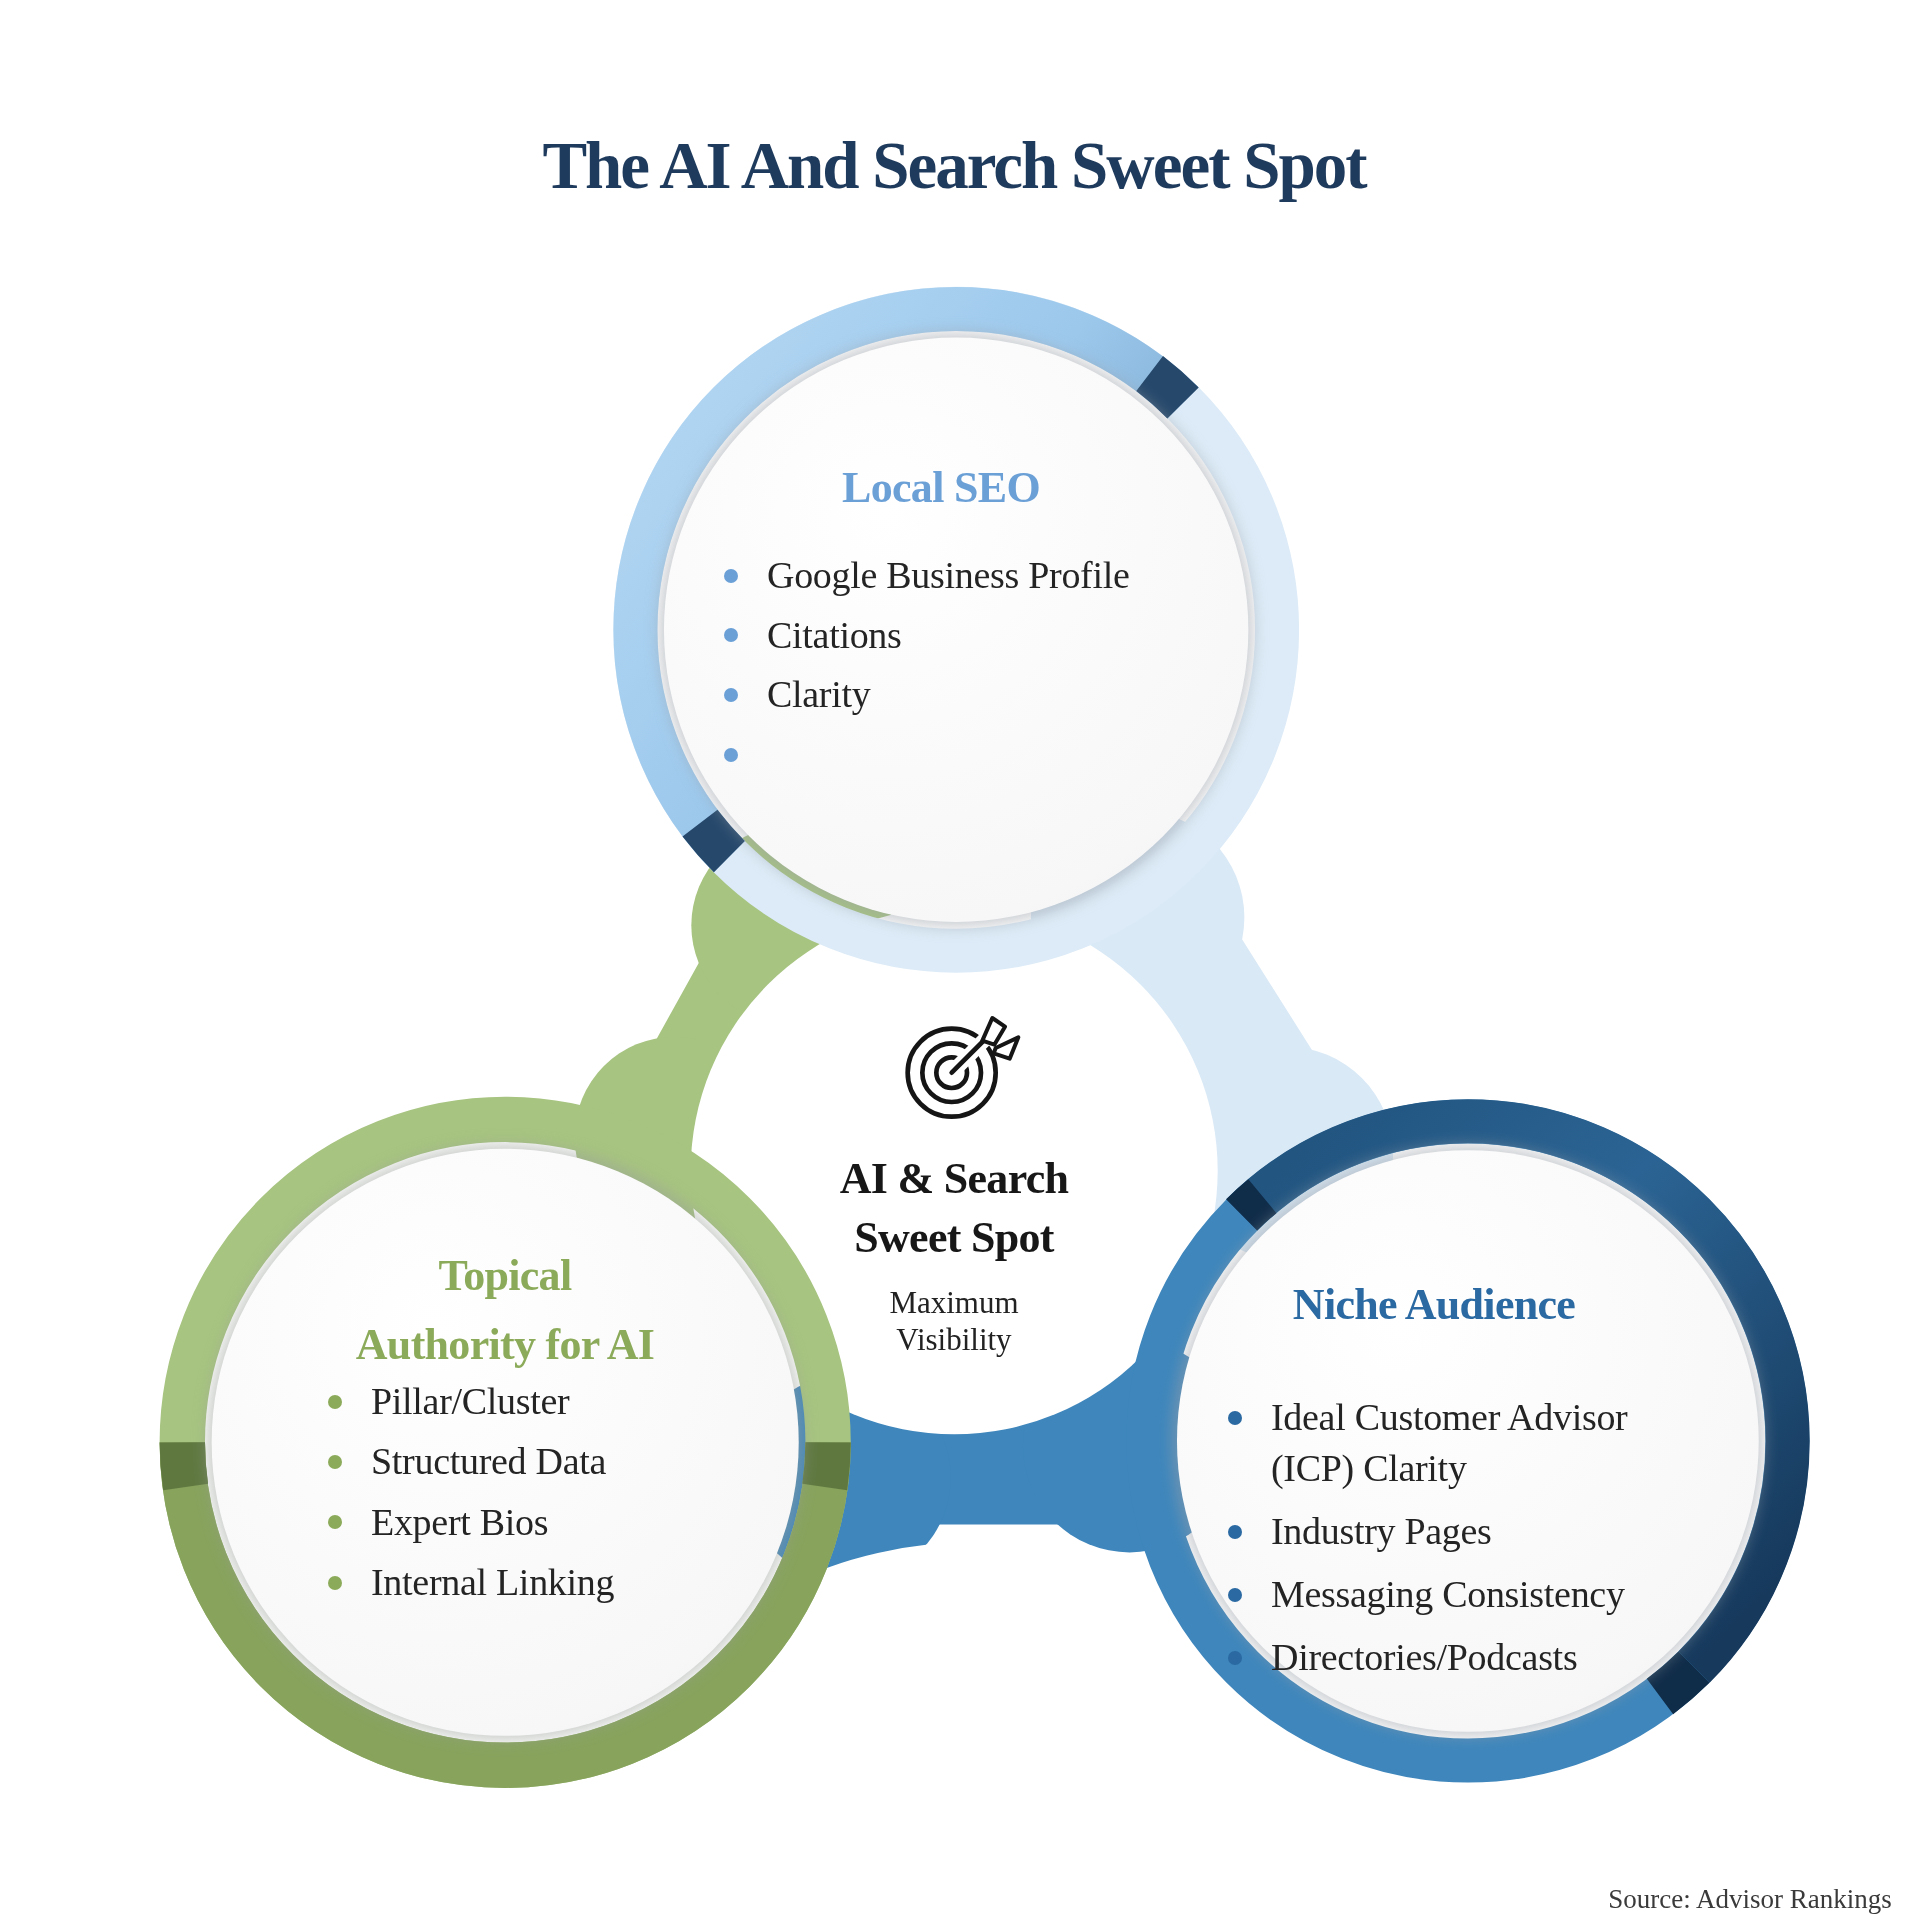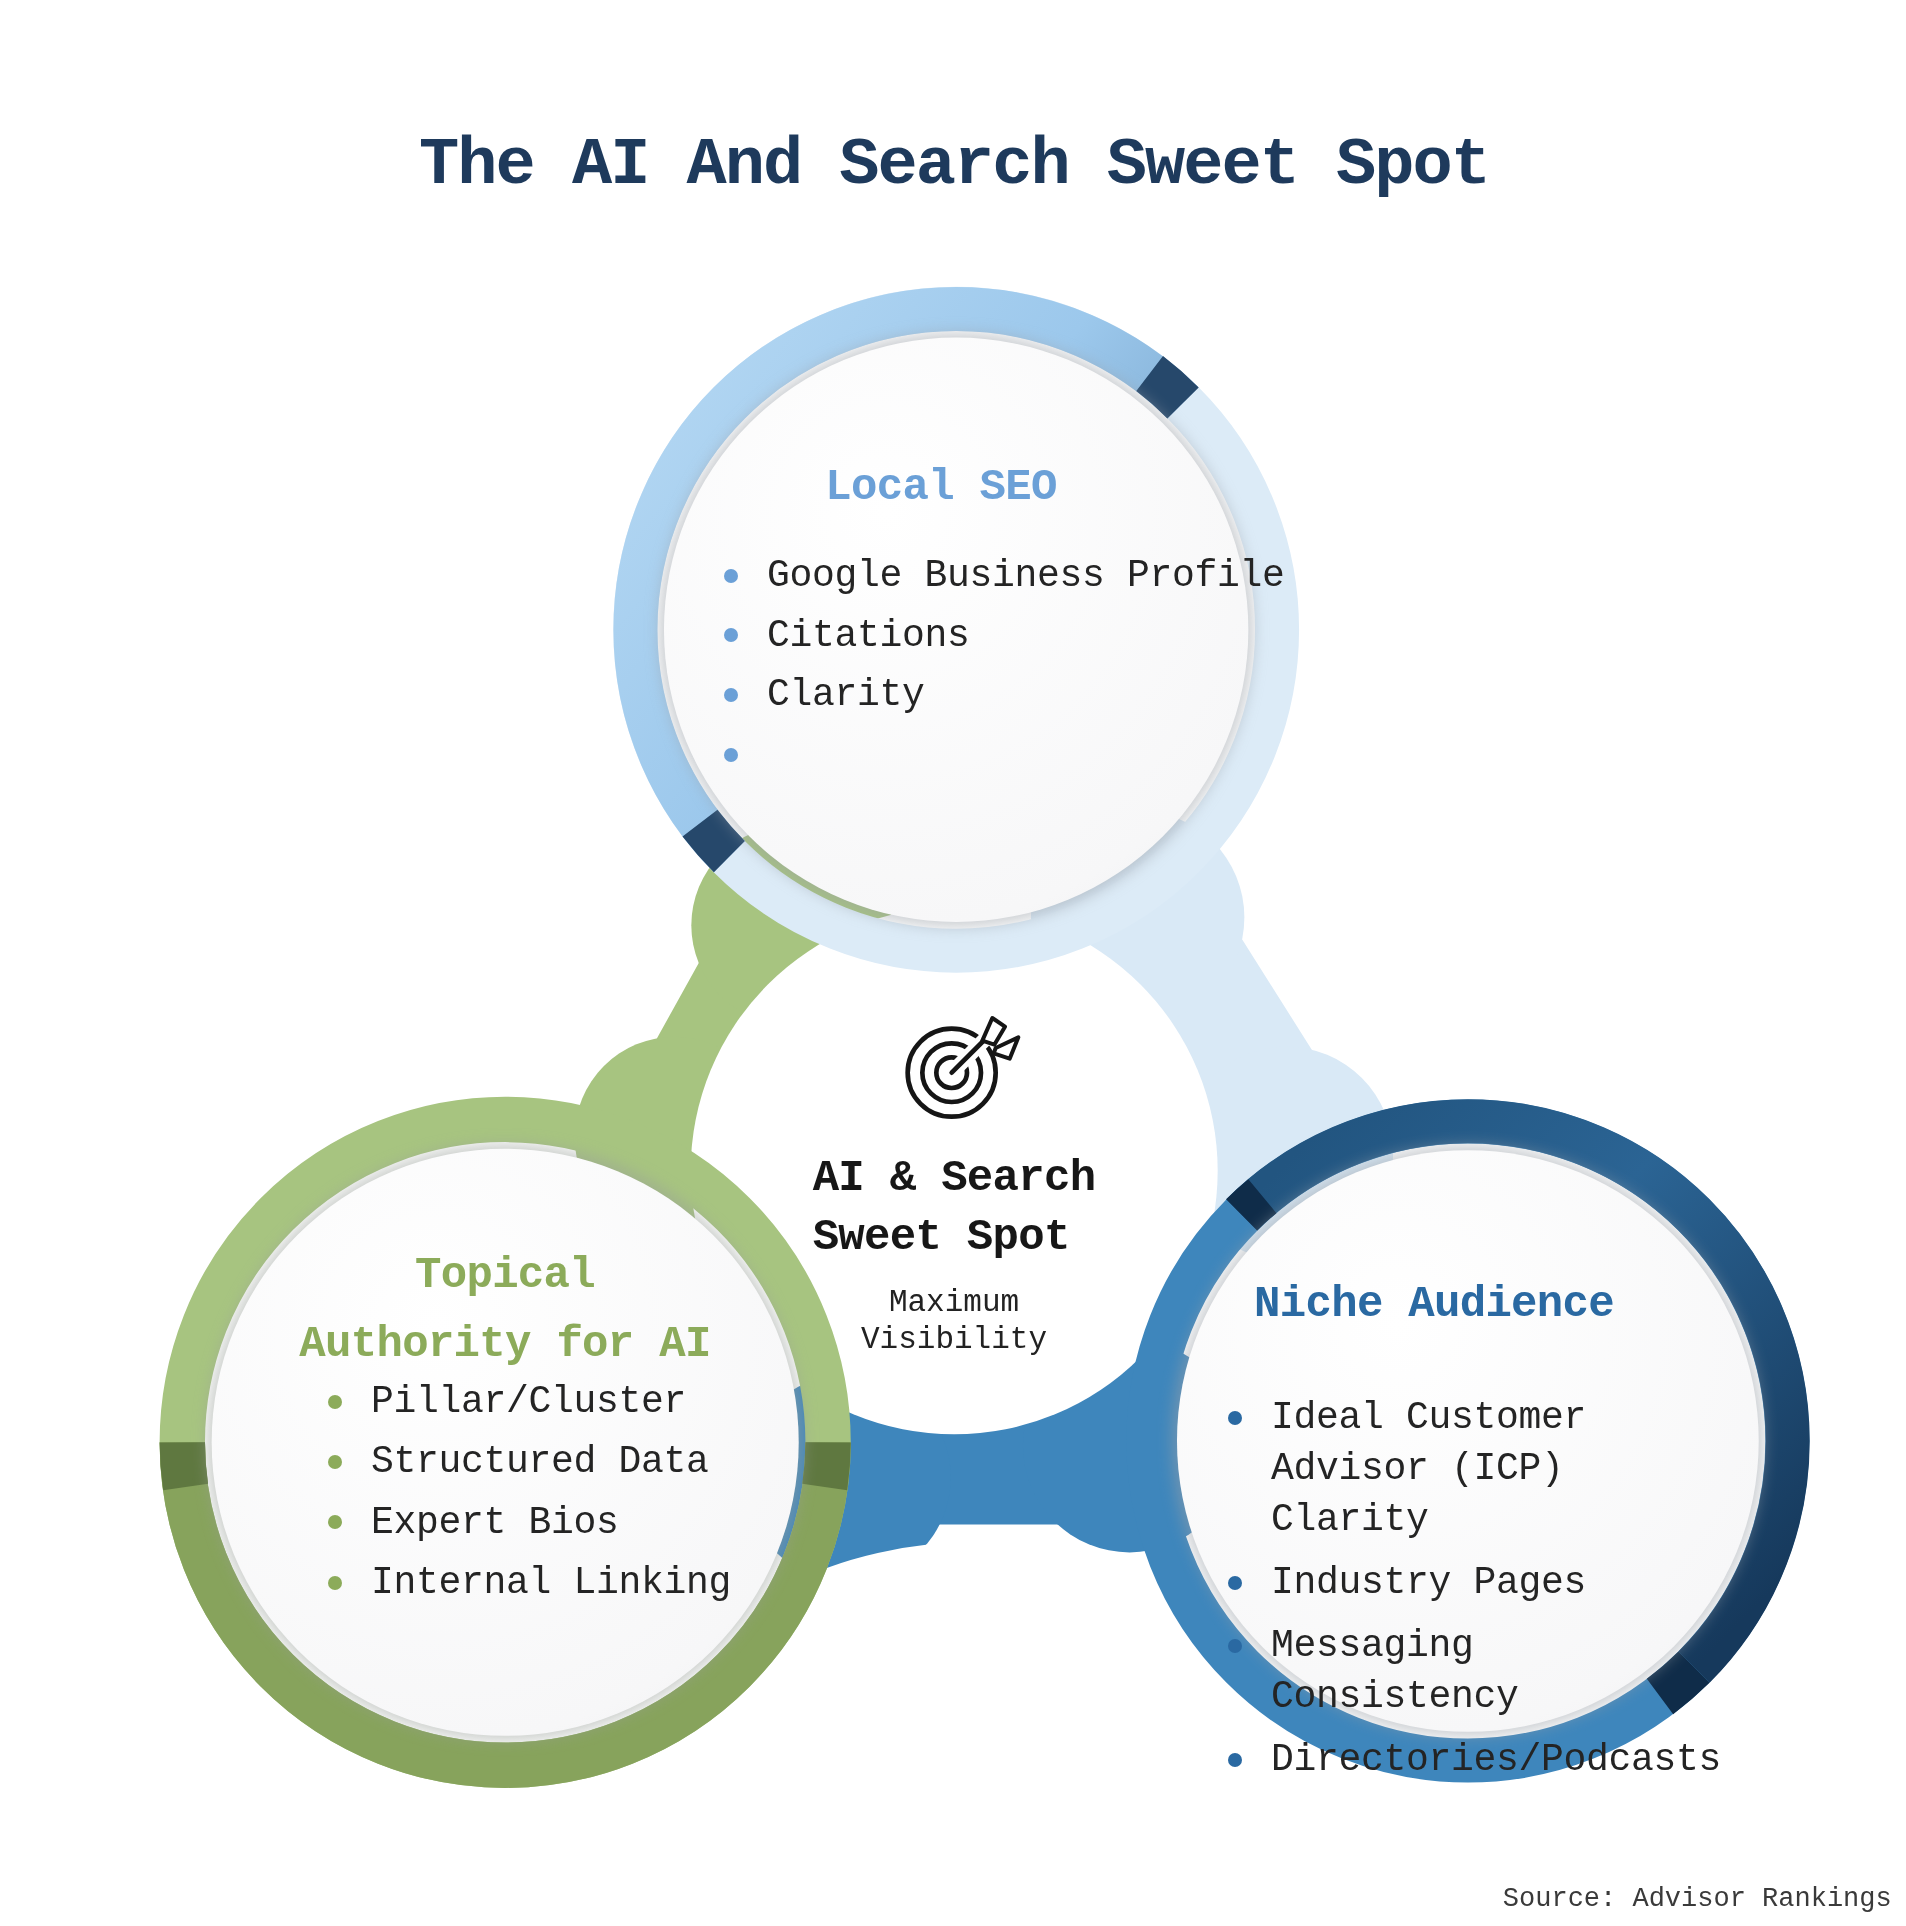--- a/index.html
+++ b/index.html
@@ -1,18 +1,18 @@
 <!DOCTYPE html>
 <html style="font-size:10.7px"><head>
 <meta charset="utf-8">
 <style>
   html,body{margin:0;padding:0;background:#ffffff;}
   .stage{
     position:relative;width:1907px;height:1926px;overflow:hidden;background:#ffffff;
-    font-family:Liberation Mono, monospace;
+    font-family:Liberation Serif, serif;
   }
   .stage svg.bg{position:absolute;left:0;top:0;}
   .abs{position:absolute;}
   .page-title{
     left:954px;top:129px;transform:translateX(-50%);
     font-size:67px;line-height:73px;font-weight:700;letter-spacing:-2px;
     color:var(--title-navy,#1e3a5c);white-space:nowrap;
   }
   .circle-heading{
     transform:translateX(-50%);font-weight:700;font-size:44px;line-height:51px;
@@ -31,21 +31,21 @@
   }
   .list-local{left:724px;top:550px;width:627px;}
   .list-local .bullet-row{margin-bottom:8.7px;}
   .list-topical{left:328px;top:1376px;width:467px;}
   .list-niche{left:1228px;top:1392px;width:467px;}
   .list-niche .bullet-row{margin-bottom:12px;}
   .list-local .dot{background:var(--local-accent,#6ba0d7);}
   .list-topical .dot{background:var(--topical-accent,#8cab5a);}
   .list-niche .dot{background:var(--niche-accent,#2a69a2);}
   .center-heading{
-    left:954px;top:1149px;transform:translateX(-50%);text-align:left;
+    left:954px;top:1149px;transform:translateX(-50%);text-align:center;
     font-size:44px;line-height:59px;font-weight:700;color:var(--center-text,#171717);
     letter-spacing:-0.7px;white-space:nowrap;
   }
   .center-subtitle{
     left:954px;top:1284px;transform:translateX(-50%);text-align:center;
     font-size:31px;line-height:37px;font-weight:400;color:#222222;white-space:nowrap;
   }
   .source-note{
     right:15.3px;top:1883px;font-size:27px;line-height:32px;color:var(--source-text,#3a3a3a);
     text-align:right;

